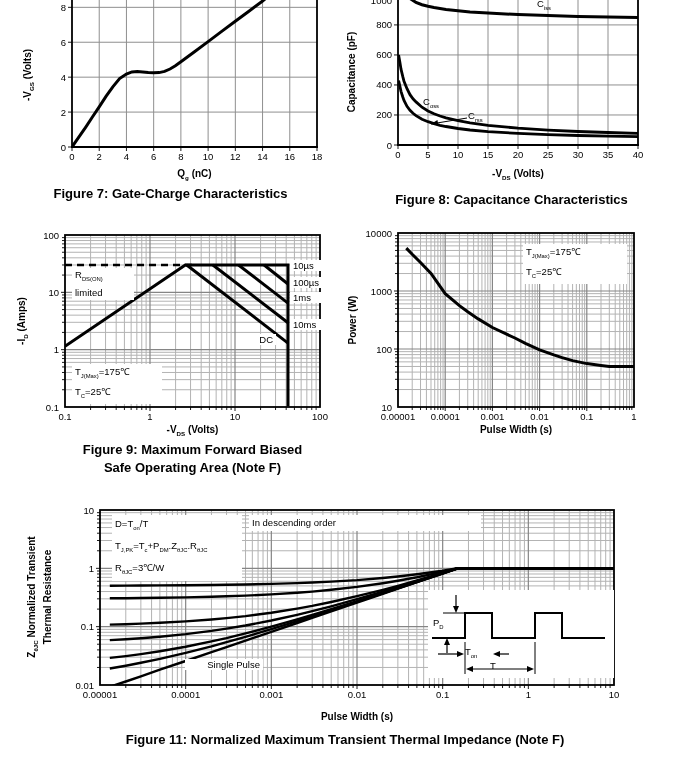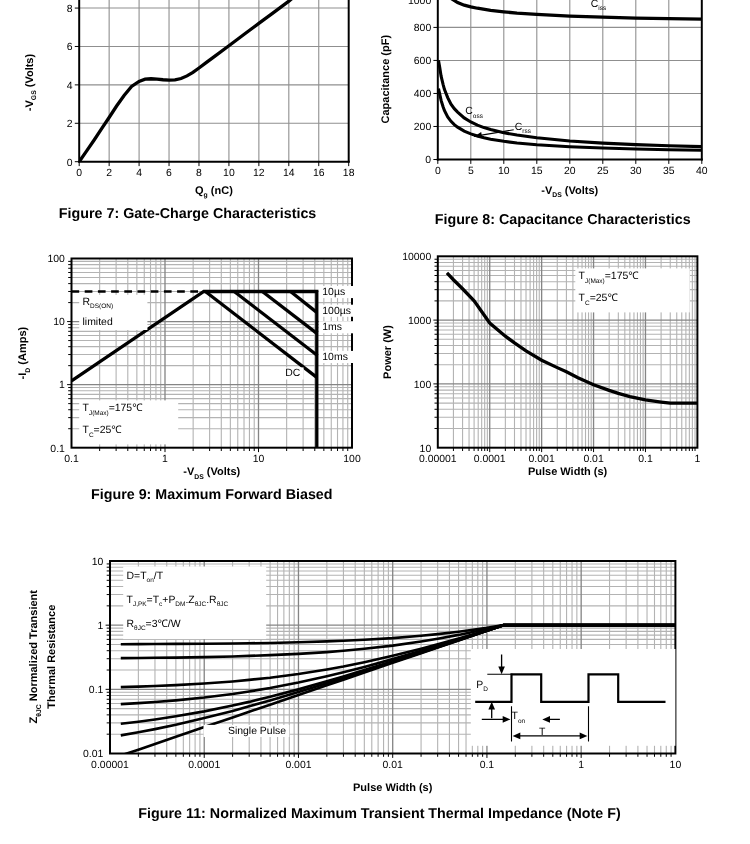--- a/index.html
+++ b/index.html
@@ -275,20 +275,21 @@
           <text x="320" y="198" text-anchor="middle" font-size="9.5">100</text>
           <text x="59" y="188.5" text-anchor="end" font-size="9.5">0.1</text>
           <text x="59" y="131.16666666666669" text-anchor="end" font-size="9.5">1</text>
           <text x="59" y="73.83333333333334" text-anchor="end" font-size="9.5">10</text>
           <text x="59" y="16.5" text-anchor="end" font-size="9.5">100</text>
         </g>
       </svg>
     <div class="ytitle" style="left:24px;top:99px;">-I<sub>D</sub> (Amps)</div>
     <div class="xtitle" style="left:65px;top:202px;width:255px;">-V<sub>DS</sub> (Volts)</div>
     <div class="caption" style="left:22px;top:220px;width:341px;">Figure 9: Maximum Forward Biased</div>
+    <div class="caption" style="left:22px;top:238px;width:341px;">Safe Operating Area (Note F)</div>
     <div class="ann wbox" style="left:72px;top:46px;width:56px;line-height:14px;">
       <div>R<sub>DS(ON)</sub></div>
       <div>limited</div>
     </div>
     <div class="ann wbox" style="left:72px;top:142px;width:84px;line-height:15px;">
       <div>T<sub>J(Max)</sub>=175℃</div>
       <div>T<sub>C</sub>=25℃</div>
     </div>
     <div class="curve-label wbox" style="left:290px;top:38px;width:26px;">10µs</div>
     <div class="curve-label wbox" style="left:290px;top:55px;width:26px;">100µs</div>
@@ -677,20 +678,21 @@
       <div>Thermal Resistance</div>
     </div>
     <div class="xtitle" style="left:100px;top:226px;width:514px;">Pulse Width (s)</div>
     <div class="caption" style="left:0;top:247px;width:690px;">Figure 11: Normalized Maximum Transient Thermal Impedance (Note F)</div>
     <div class="ann wbox" style="left:112px;top:30px;width:124px;line-height:17px;">
       <div>D=T<sub>on</sub>/T</div>
       <div>T<sub>J,PK</sub>=T<sub>c</sub>+P<sub>DM</sub>.Z<sub>θJC</sub>.R<sub>θJC</sub></div>
       <div>R<sub>θJC</sub>=3℃/W</div>
     </div>
     <div class="ann wbox" style="left:249px;top:30px;width:226px;line-height:16px;">
+      <div>In descending order</div>
     </div>
     <div class="curve-label wbox ctr" style="left:185px;top:174px;width:72px;">Single Pulse</div>
     <div class="curve-label" style="left:433px;top:132px;">P<sub>D</sub></div>
     <div class="curve-label" style="left:465px;top:161px;">T<sub>on</sub></div>
     <div class="curve-label" style="left:490px;top:175px;">T</div>
   </section>
 
 </div>
 
 </body></html>

